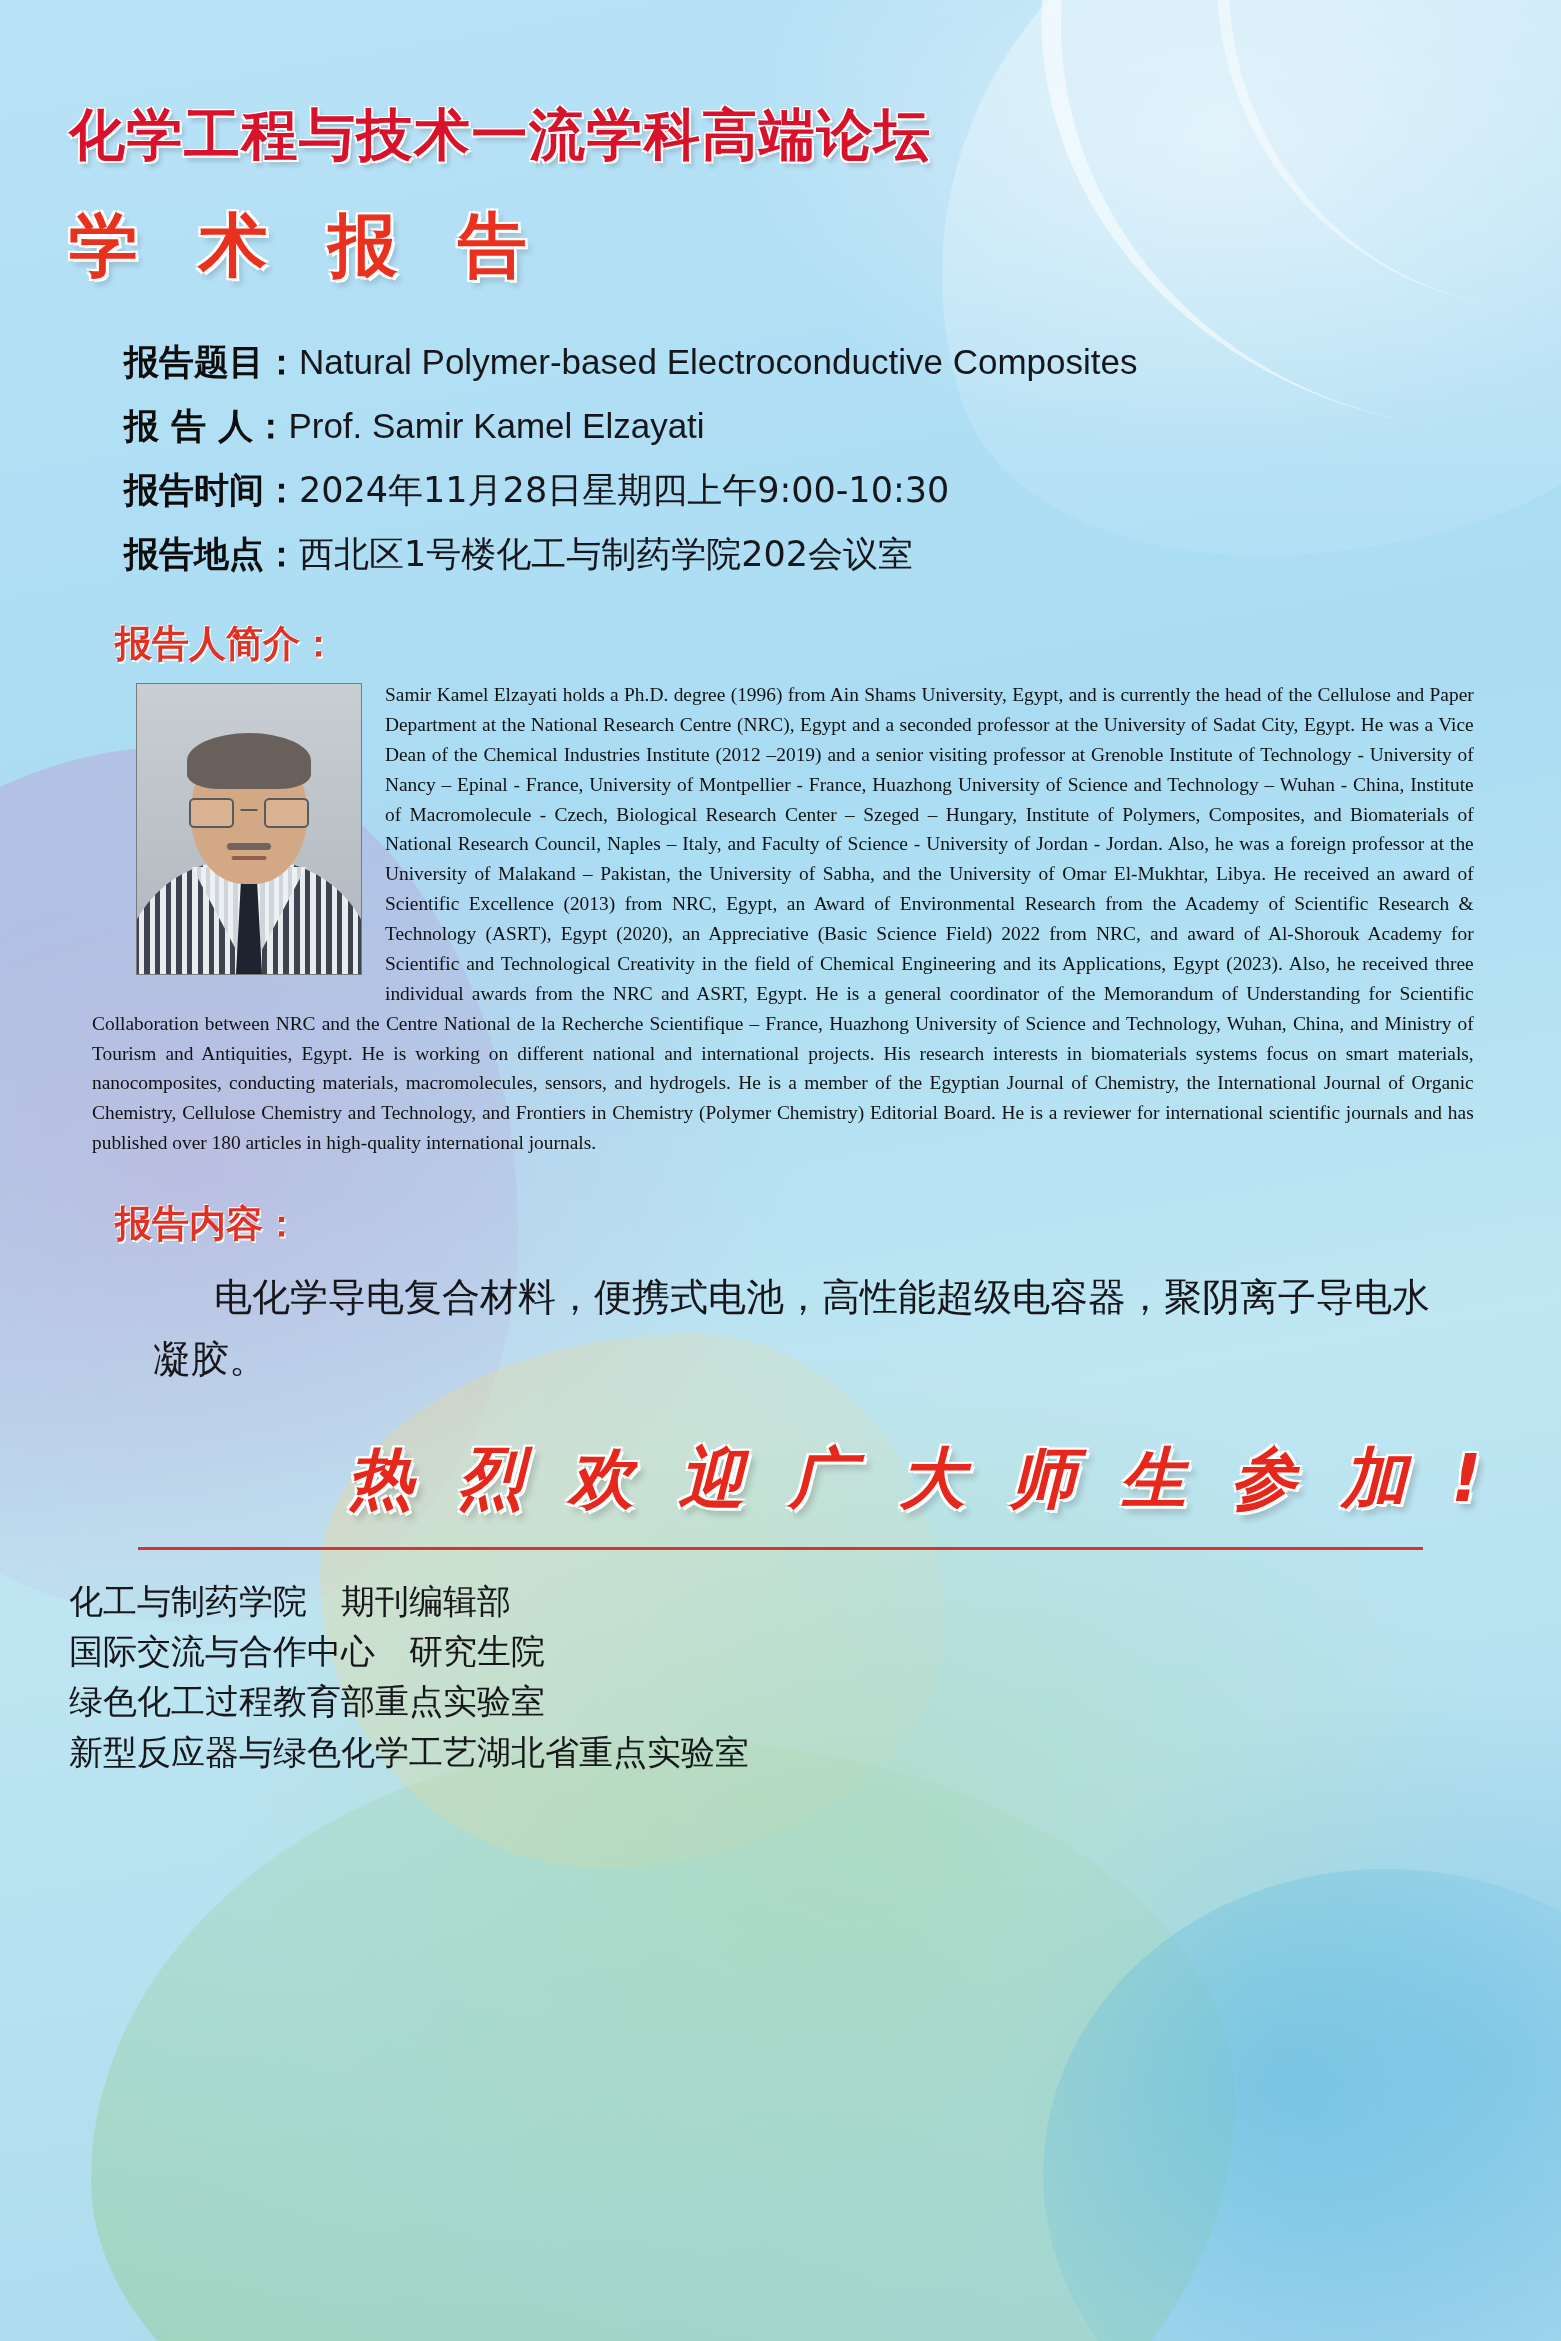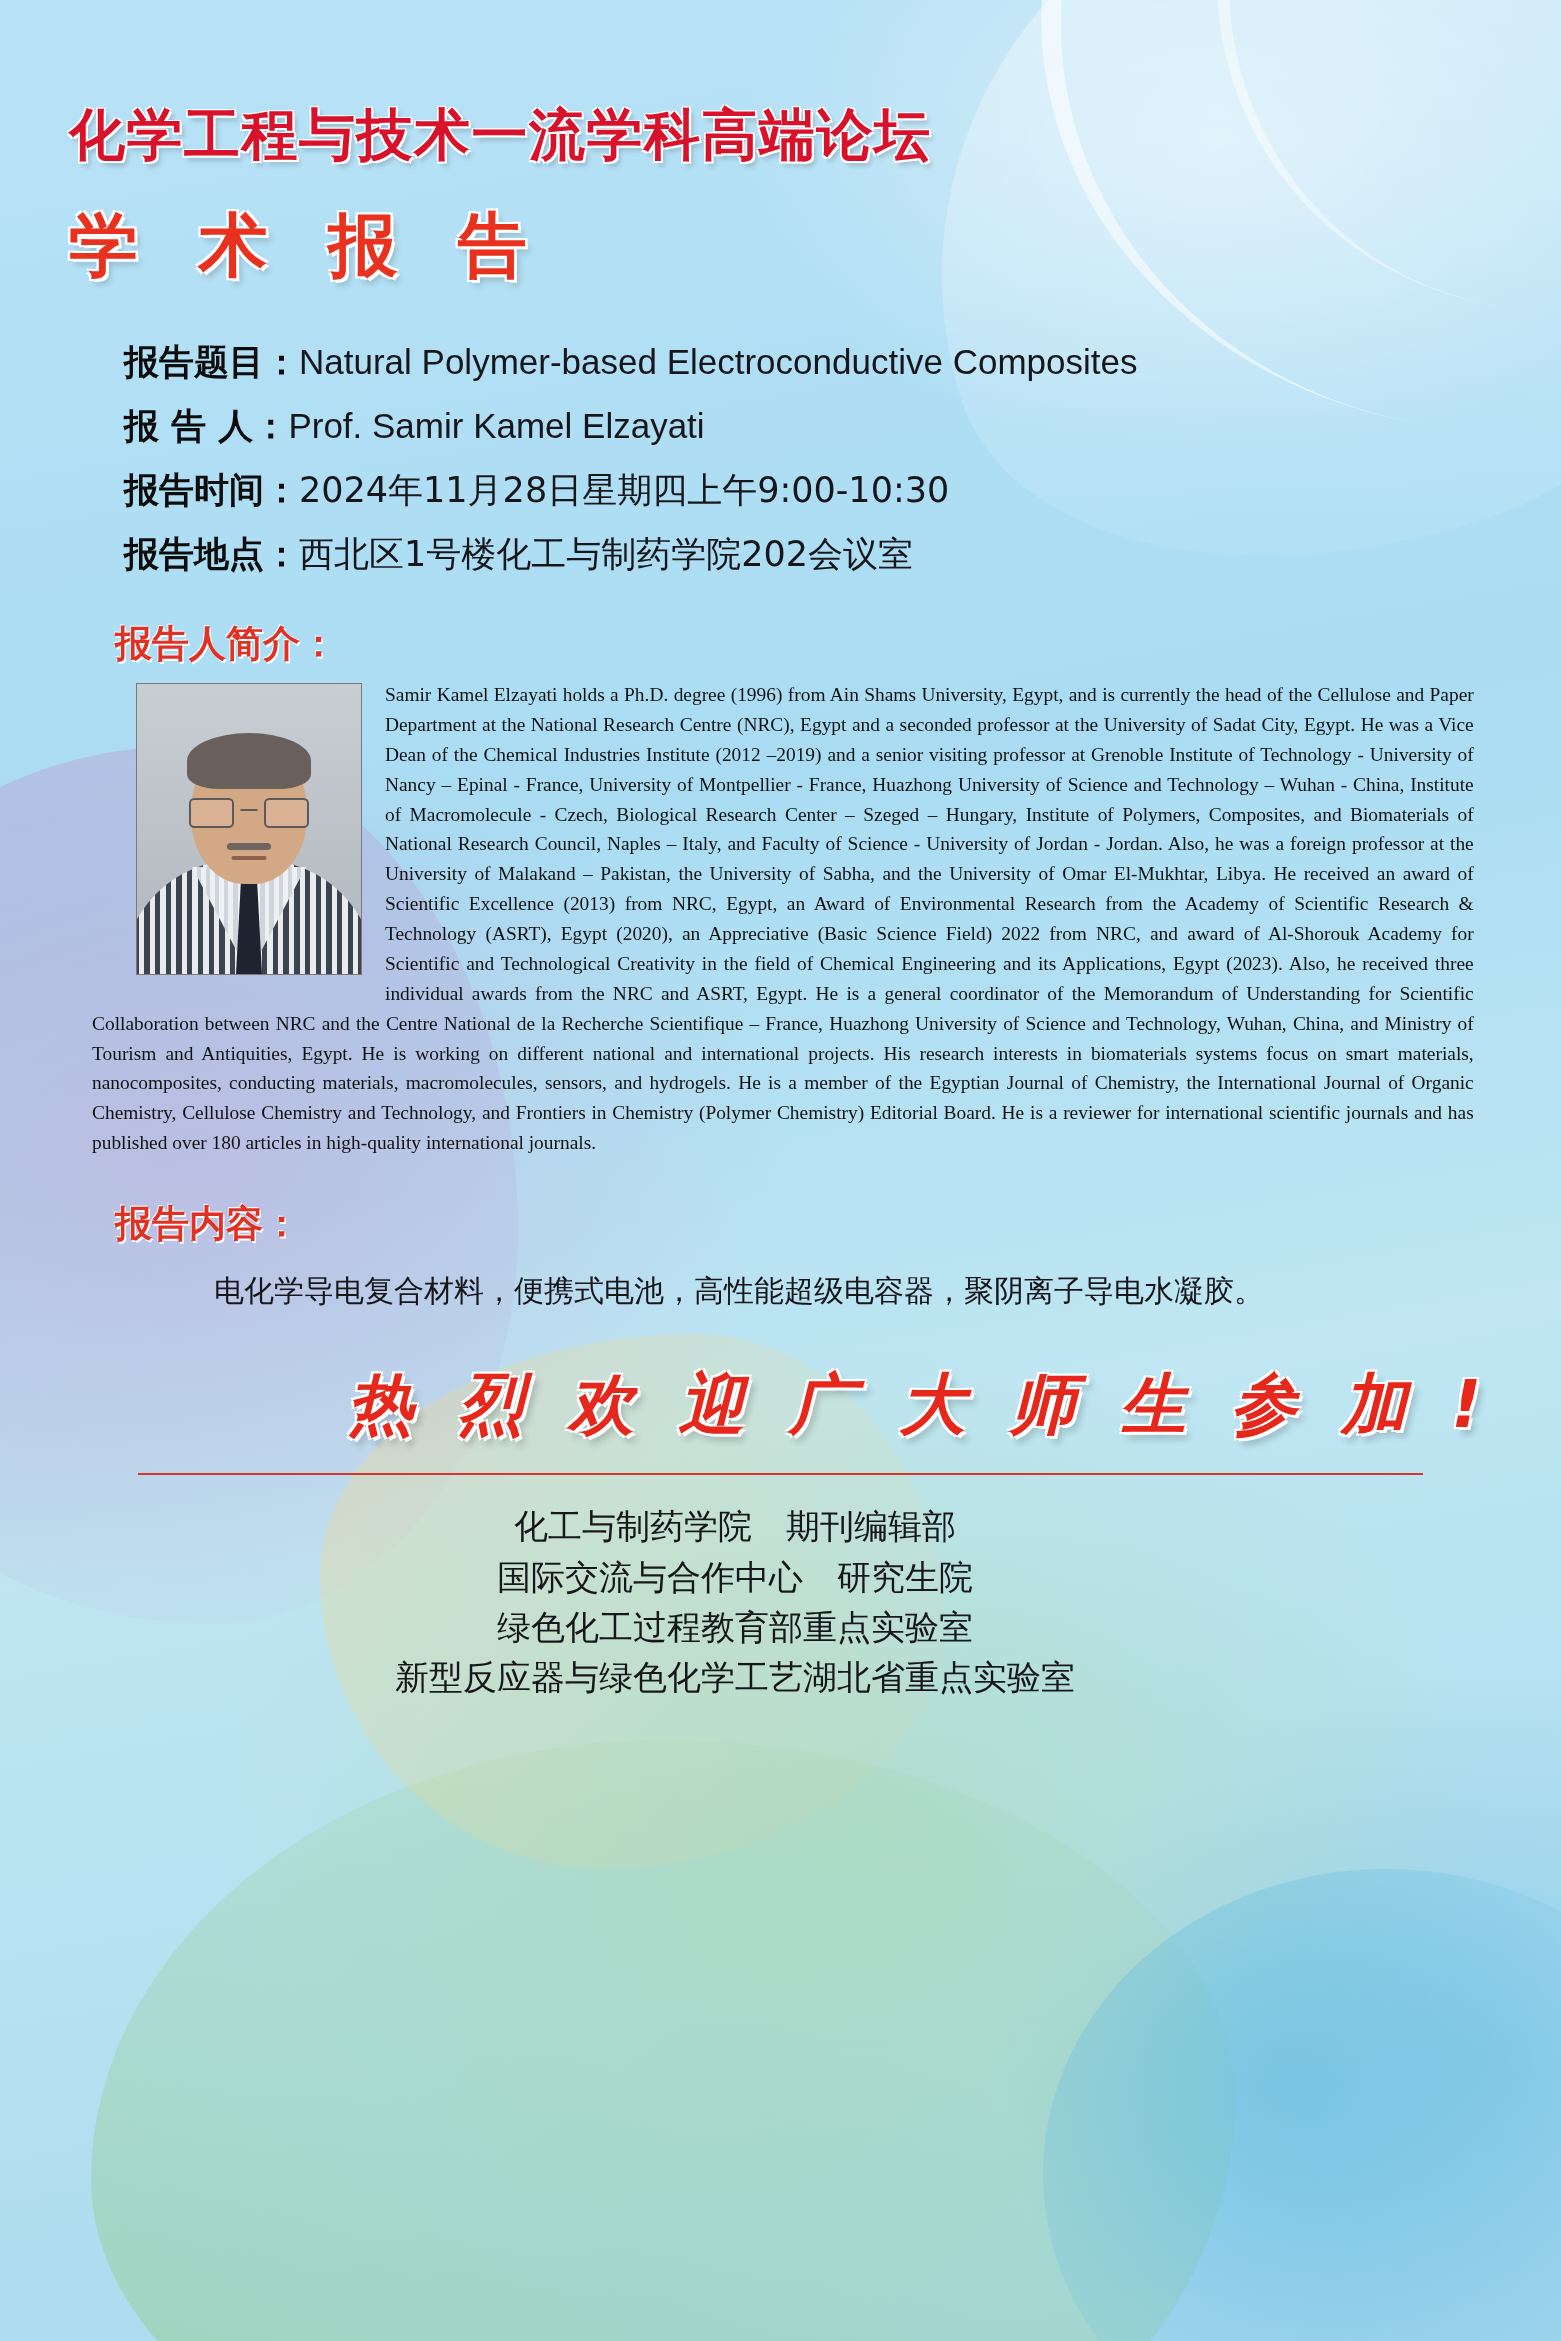--- a/index.html
+++ b/index.html
@@ -227,21 +227,21 @@
   }
   .p-mous {
     position: absolute; top: 159px; left: 50%; transform: translateX(-50%);
     width: 44px; height: 6.9px; background: #6f645f; border-radius: 3.8px;
   }
 
   
   .report-body {
     margin-top: 18.3px;
     font-family: "DejaVu Sans", "Liberation Sans", sans-serif;
-    font-size: 30px;
+    font-size: 38px;
     line-height: 1.62;
     color: #17171b;
     padding: 0 38px 0 84px;
     text-indent: 61px;
   }
 
   
   .welcome {
     margin-top: 44px;
     text-align: right;
@@ -261,21 +261,21 @@
   .divider {
     margin: 23px 69px 0 69px;
     height: 2.3px;
     background: #d1382b;
   }
 
   
   .orgs {
     margin-top: 26px;
     padding-right: 91px;
-    text-align: center;
+    text-align: left;
     font-family: "DejaVu Sans", "Liberation Sans", sans-serif;
     font-size: 34px;
     line-height: 1.48;
     color: #17171b;
   }
   .org-line { white-space: nowrap; }
 </style>
 </head>
 <body>
 

